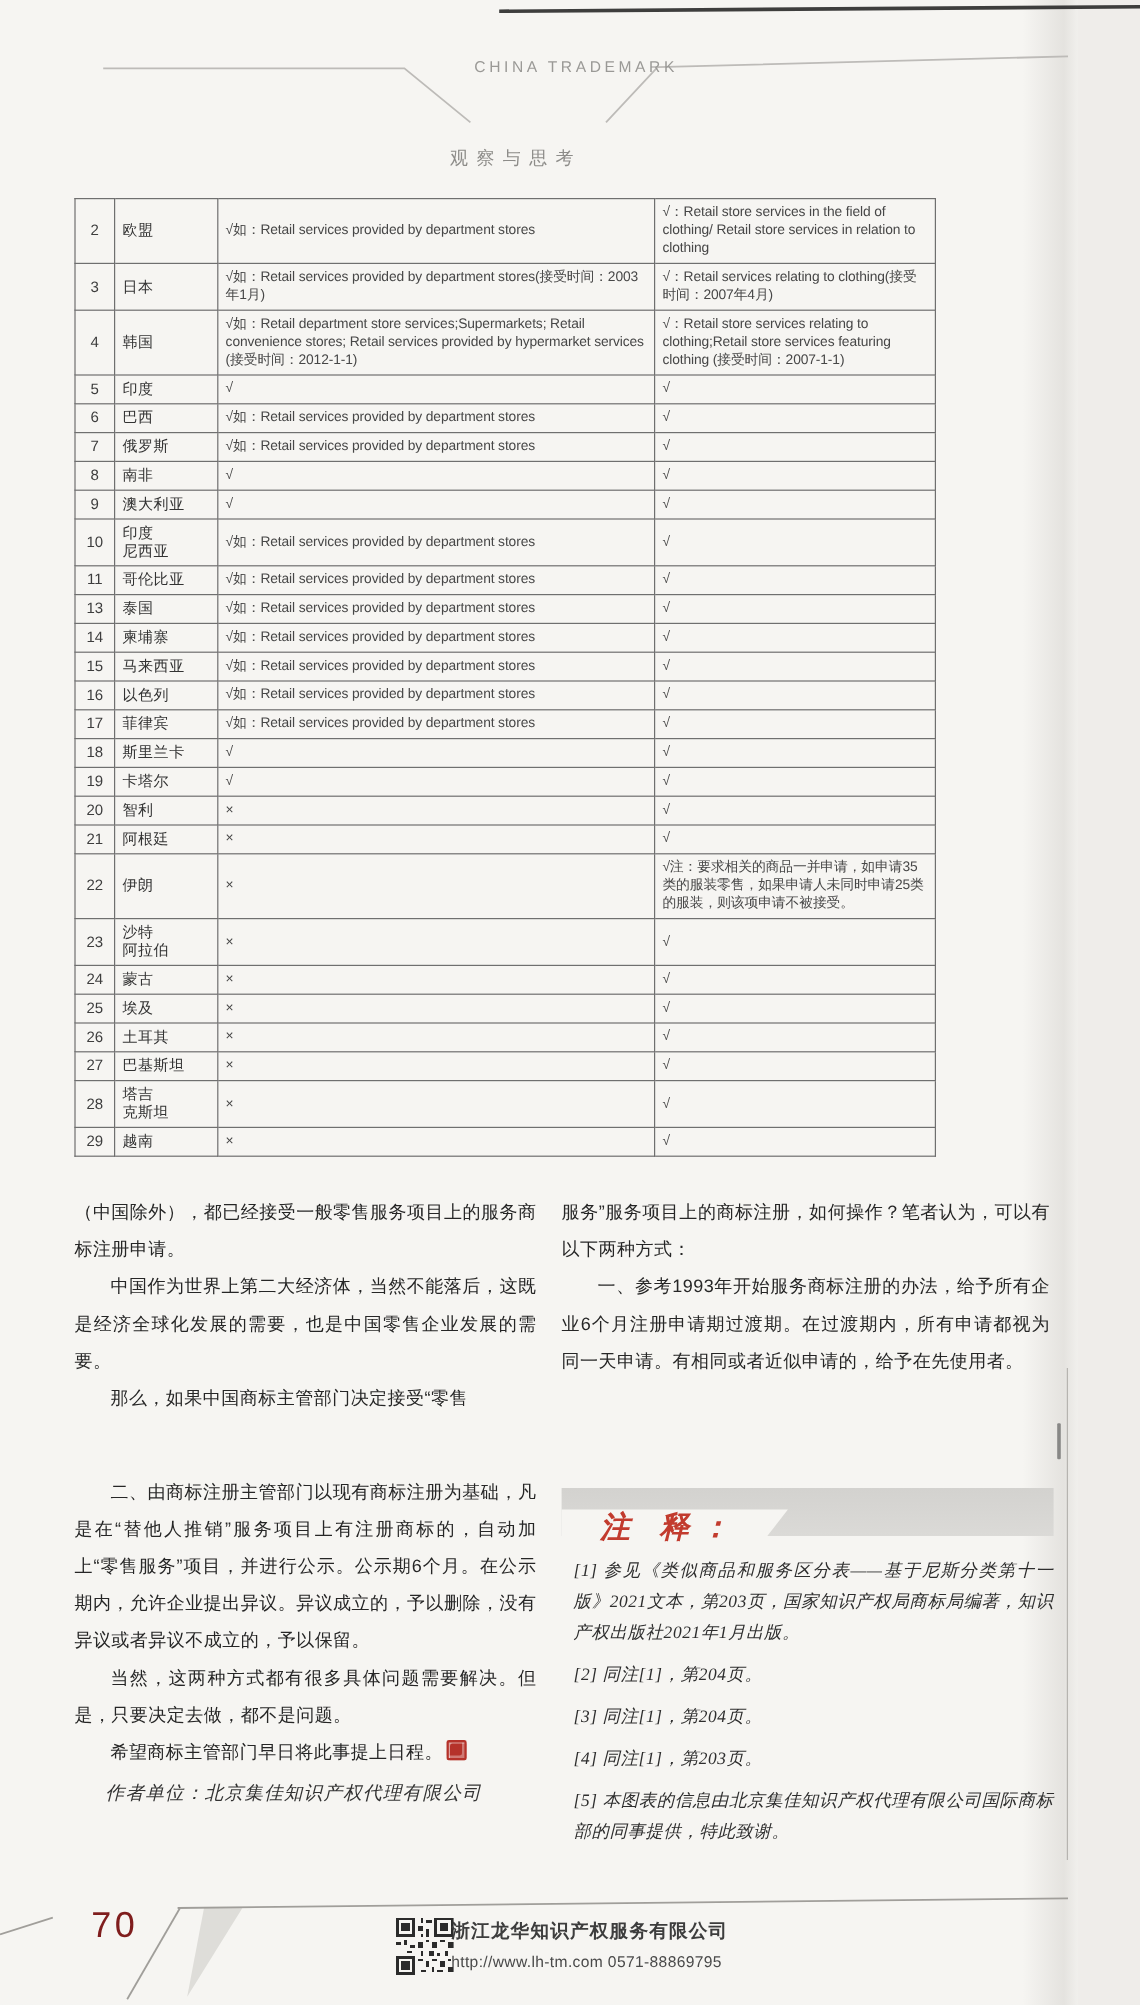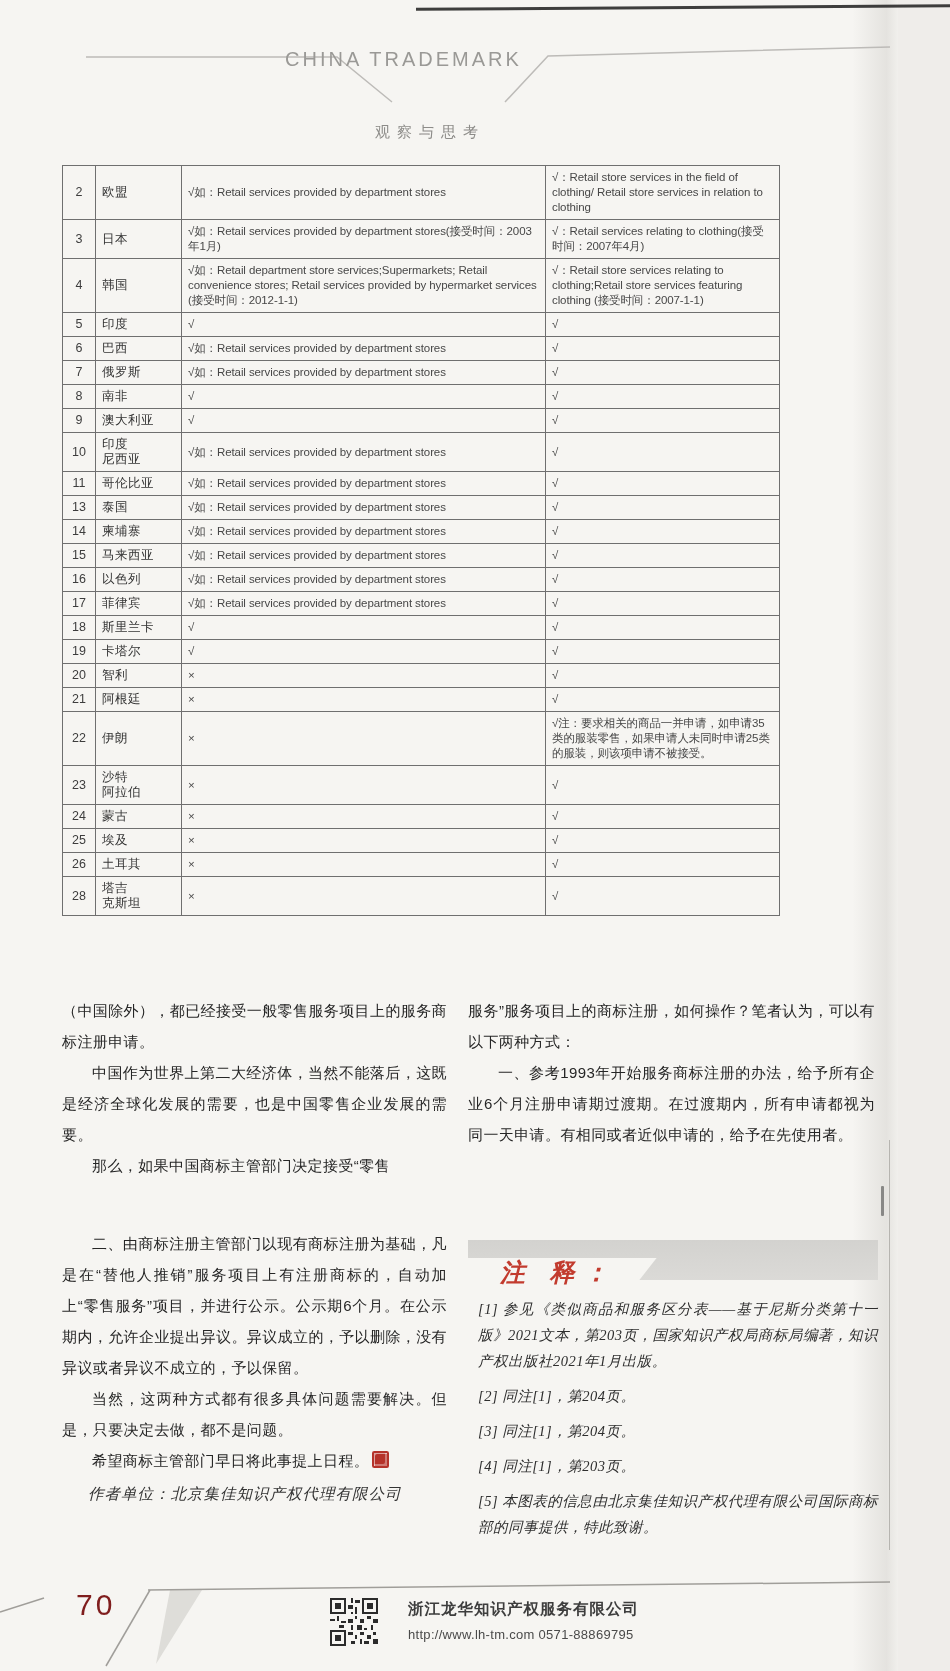--- a/index.html
+++ b/index.html
@@ -10,22 +10,22 @@
   }
   
   .scan-line-top{position:absolute;top:6px;left:416px;width:534px;height:3px;background:#1d1d1d;transform:rotate(-.4deg);opacity:.85;}
   .edge-shadow{position:absolute;top:0;right:52px;width:46px;height:100%;
     background:linear-gradient(to right,rgba(110,104,96,0),rgba(110,104,96,.13) 75%,rgba(110,104,96,.04));}
   .edge-band{position:absolute;top:0;right:0;width:52px;height:100%;background:#efedea;}
   .scan-curl{position:absolute;left:889px;top:1140px;width:1px;height:410px;background:rgba(90,85,80,.35);}
   .scan-tick{position:absolute;left:881px;top:1186px;width:3px;height:30px;background:#4a4a4a;opacity:.6;border-radius:1px;}
   
   .hdr-svg{position:absolute;top:0;left:0;}
-  .mag-title{position:absolute;top:48px;left:285px;width:280px;text-align:left;
-    font-size:20px;letter-spacing:3px;color:#9a9996;font-weight:400;}
+  .mag-title{position:absolute;top:48px;left:285px;width:280px;text-align:right;
+    font-size:13px;letter-spacing:3px;color:#9a9996;font-weight:400;}
   .section-title{position:absolute;top:87px;left:315px;width:230px;text-align:center;
     font-size:15px;letter-spacing:7px;color:#8d8c89;margin-top:36px;}
   
   .tbl{position:absolute;left:62px;top:165px;width:717px;border-collapse:collapse;table-layout:fixed;background:transparent;}
   .tbl td{border:1px solid #6f6f6f;padding:4px 6px;font-size:11.5px;line-height:15px;color:#474747;vertical-align:middle;}
   .tbl td.no{text-align:center;font-size:12.5px;padding:4px 1px;color:#3d3d3d;}
   .tbl td.country{text-align:left;font-size:12.5px;white-space:pre-line;color:#333;letter-spacing:.5px;}
   .tbl td.detail{letter-spacing:-.1px;}
   
   .text-col{position:absolute;width:385px;}
@@ -45,21 +45,21 @@
   .notes-title{position:absolute;left:32px;top:16px;z-index:2;
     font-family:"Liberation Serif",serif;font-style:italic;font-weight:bold;
     font-size:25px;letter-spacing:9px;color:#c23b2e;}
   .notes-list{margin-top:16px;}
   .note{margin:0 0 9px 10px;font-family:"Liberation Serif",serif;font-style:italic;
     font-size:14.5px;line-height:26px;letter-spacing:.5px;text-align:justify;color:#2e2e2e;}
   
   .ftr-svg{position:absolute;left:0;top:1572px;}
   .page-num{position:absolute;left:76px;top:1588px;font-size:30px;letter-spacing:3px;color:#7f1d1d;}
   .qr{position:absolute;left:330px;top:1598px;width:48px;height:48px;}
-  .company-block{position:absolute;left:408px;top:1599px;}
+  .company-block{position:absolute;left:376px;top:1599px;}
   .company-name{margin:0;font-size:15.5px;letter-spacing:1px;color:#3d3d3d;font-weight:bold;}
   .company-contact{margin:7px 0 0 0;font-size:13px;letter-spacing:.3px;color:#4a4a4a;}
 </style>
 </head>
 <body>
 
 <div class="page">
 
   <div class="edge-band"></div>
   <div class="edge-shadow"></div>
@@ -223,23 +223,35 @@
         <td class="detail">×</td>
         <td class="detail">√</td>
       </tr>
         <tr>
         <td class="no">26</td>
         <td class="country">土耳其</td>
         <td class="detail">×</td>
         <td class="detail">√</td>
       </tr>
         <tr>
+        <td class="no">27</td>
+        <td class="country">巴基斯坦</td>
+        <td class="detail">×</td>
+        <td class="detail">√</td>
+      </tr>
+        <tr>
         <td class="no">28</td>
         <td class="country">塔吉
 克斯坦</td>
+        <td class="detail">×</td>
+        <td class="detail">√</td>
+      </tr>
+        <tr>
+        <td class="no">29</td>
+        <td class="country">越南</td>
         <td class="detail">×</td>
         <td class="detail">√</td>
       </tr>
       </tbody>
   </table>
 
   <div class="text-col" style="left:62px;top:995px;">
     <p class="body-para">（中国除外），都已经接受一般零售服务项目上的服务商标注册申请。</p>
     <p class="body-para indent">中国作为世界上第二大经济体，当然不能落后，这既是经济全球化发展的需要，也是中国零售企业发展的需要。</p>
     <p class="body-para indent">那么，如果中国商标主管部门决定接受“零售</p>

